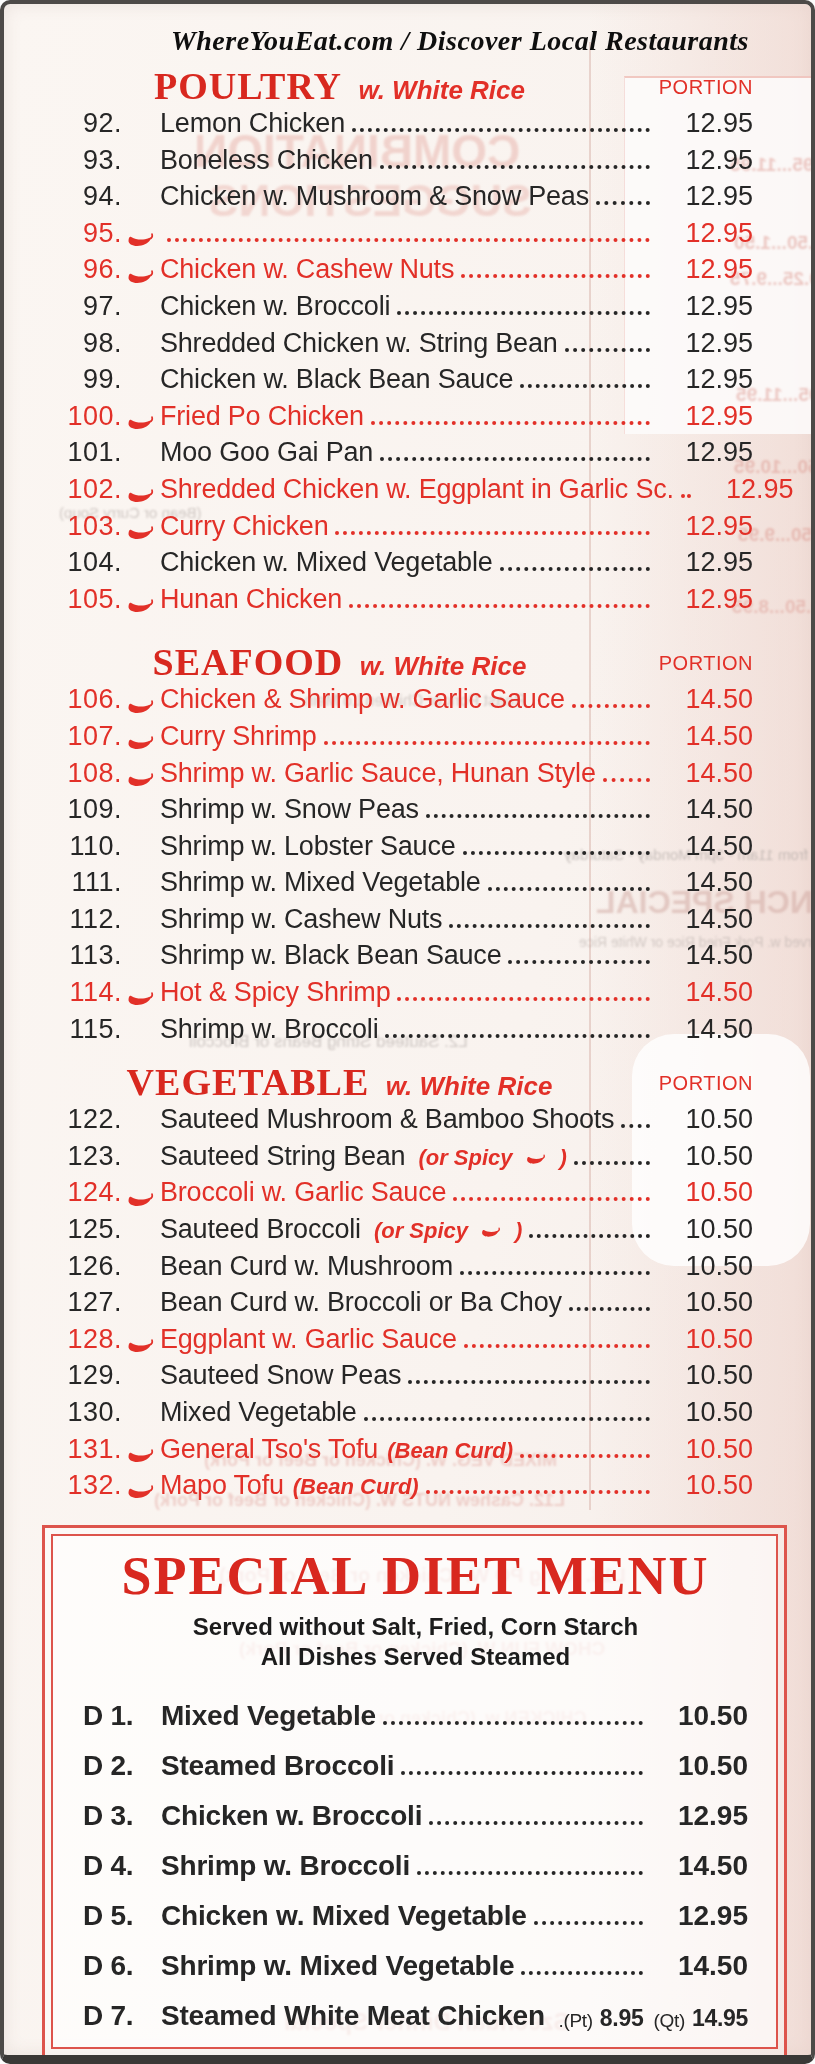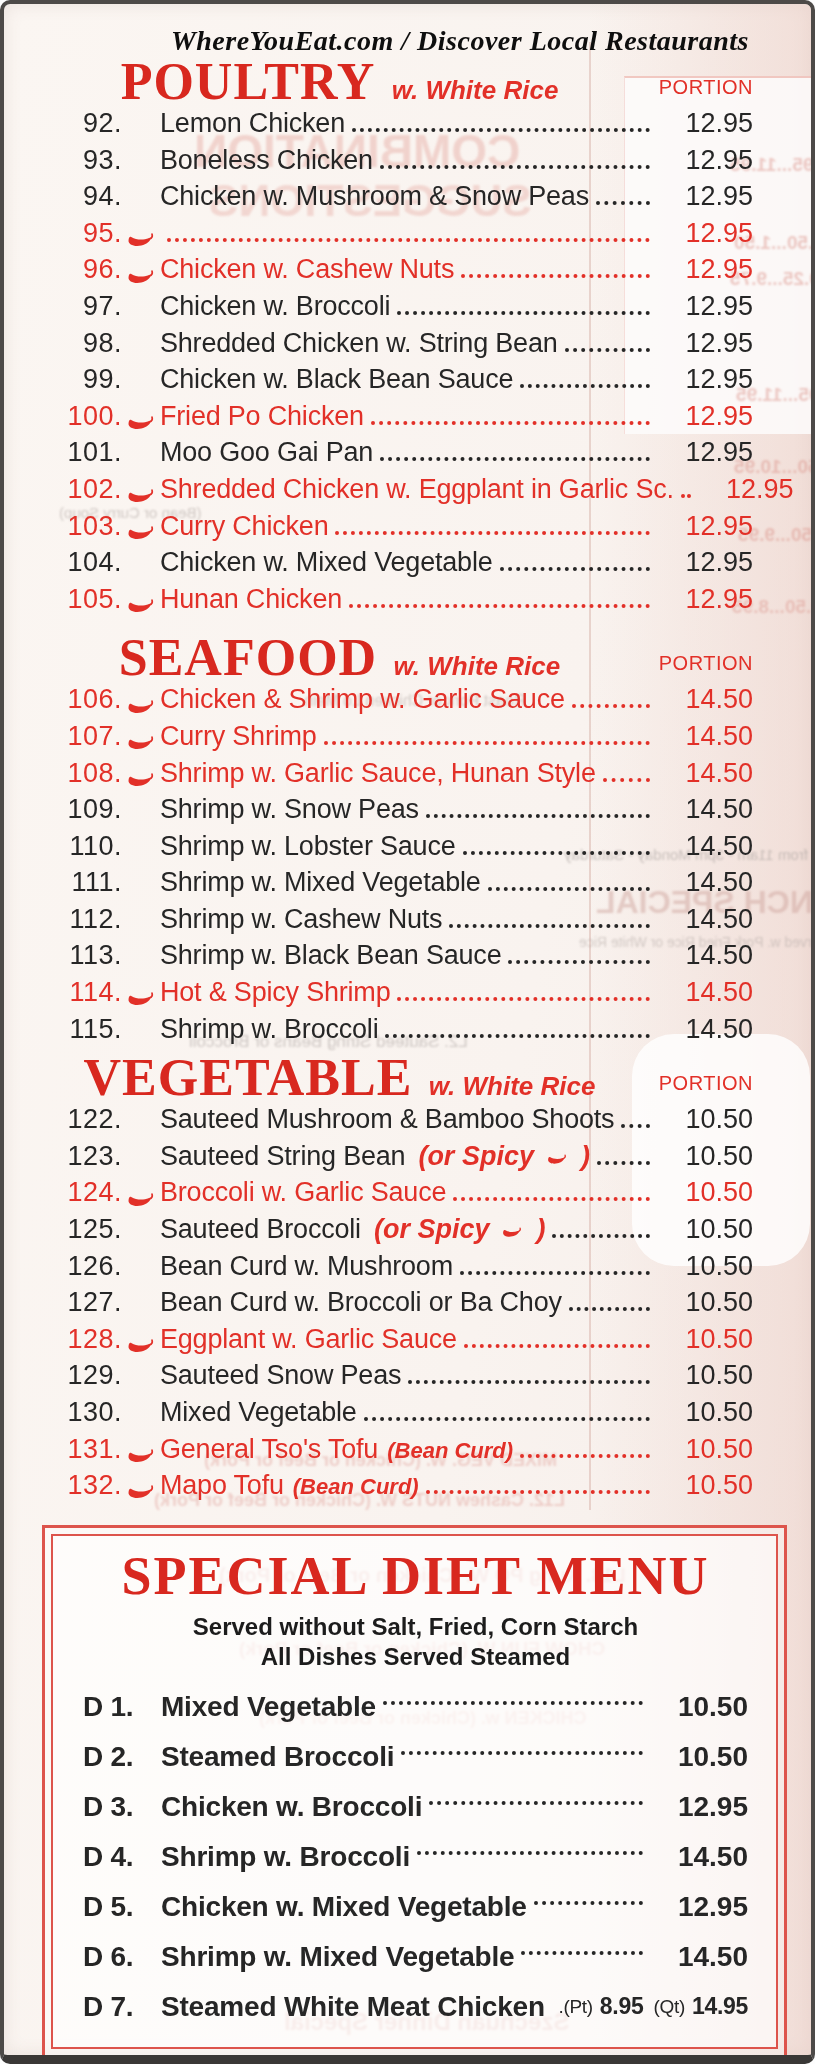--- a/index.html
+++ b/index.html
@@ -17,46 +17,46 @@
               background:rgba(255,255,255,.8);border-radius:42px;}
   .fold-line{position:absolute;left:585px;top:38px;width:2px;height:1468px;background:rgba(208,162,152,.4);}
   .ghost{position:absolute;transform:scaleX(-1);white-space:nowrap;filter:blur(.8px);
          font-family:"Liberation Sans",sans-serif;}
   .content{position:relative;z-index:2;padding:0 58px 0 52px;}
   .watermark{margin:20px 4px 0 0;text-align:right;font-family:"Liberation Serif",serif;
              font-style:italic;font-weight:700;font-size:28px;line-height:34px;color:#0e0e0e;
              letter-spacing:.5px;}
   .section-head{position:relative;height:42px;}
   .head-center{position:absolute;left:0;right:130px;bottom:0;text-align:center;white-space:nowrap;}
-  .sec-title{font-family:"Liberation Serif",serif;font-weight:700;font-size:52px;line-height:40px;
+  .sec-title{font-family:"Liberation Serif",serif;font-weight:700;font-size:38px;line-height:40px;
              color:#d8281f;letter-spacing:1px;}
   .sec-sub{font-style:italic;font-weight:700;font-size:26px;color:#e23028;margin-left:12px;}
   .portion{position:absolute;right:0;bottom:7px;font-size:20px;color:#e23028;letter-spacing:.5px;}
   .rows{margin-top:2px;}
   .row{display:flex;align-items:baseline;height:36.6px;font-size:27px;color:#262626;}
   .row.red{color:#e23028;}
   .num{flex:0 0 66px;text-align:right;letter-spacing:.5px;}
   .pepcell{flex:0 0 38px;align-self:center;display:flex;justify-content:center;padding-top:7px;}
   .pep{width:29px;height:17px;fill:currentColor;}
   .pep-mini{width:21px;height:12px;fill:currentColor;}
   .name{white-space:nowrap;letter-spacing:-.2px;}
   .spicy-note{display:flex;align-items:center;gap:13px;margin-left:13px;font-style:italic;
-              font-weight:700;font-size:27px;color:#e23028;}
+              font-weight:700;font-size:22px;color:#e23028;}
   .bc-note{font-style:italic;font-weight:700;font-size:22px;margin-left:9px;}
   .leader{flex:1 1 auto;min-width:10px;border-bottom:4.2px dotted currentColor;margin:0 3px 7px 7px;}
   .price{letter-spacing:0;margin-left:32px;}
   .sh-poultry{margin-top:6px;} .sh-seafood{margin-top:20px;} .sh-vegetable{margin-top:10px;}
   .diet-box{margin:18px -34px 0 -14px;border:3px solid #dd544c;padding:6px;background:rgba(255,255,255,.35);}
   .diet-inner{border:2px solid #dd544c;padding:12px 28px 15px 30px;background:rgba(255,255,255,.5);}
   .diet-title{text-align:center;font-family:"Liberation Serif",serif;font-weight:700;font-size:54px;
               line-height:56px;color:#d8281f;letter-spacing:2px;}
   .diet-sub{text-align:center;font-weight:700;font-size:24px;line-height:30px;color:#1c1c1c;}
   .diet-sub.first{margin-top:8px;}
   .drows{margin-top:10px;}
-  .drow{display:flex;align-items:center;height:50px;font-weight:700;font-size:28px;color:#262626;
+  .drow{display:flex;align-items:flex-end;height:50px;font-weight:700;font-size:28px;color:#262626;
         letter-spacing:-.3px;}
   .dnum{flex:0 0 78px;text-align:left;}
   .dspacer{flex:1 1 auto;}
   .size-label{font-weight:400;font-size:19px;margin:0 7px 0 10px;}
   .size-price{font-weight:700;font-size:23px;}
 </style>
 </head>
 <body>
 
 <div class="scan">

